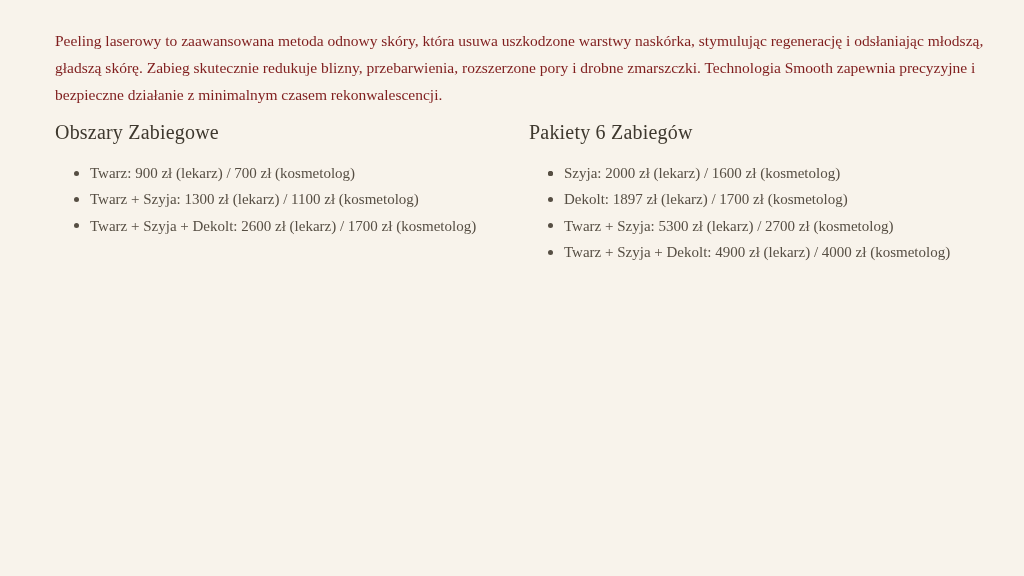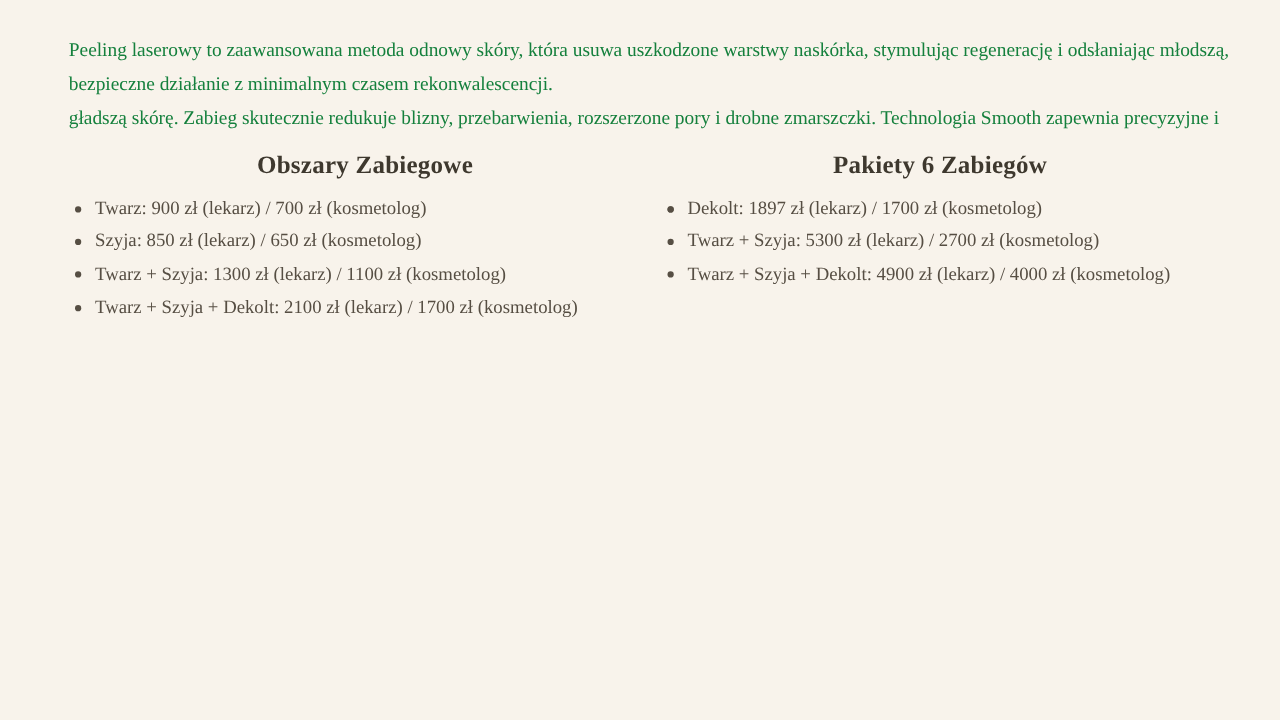--- a/index.html
+++ b/index.html
@@ -25,48 +25,47 @@
     font-size: 32px;
     line-height: 38px;
     font-weight: 700;
     letter-spacing: 0.2px;
     color: #423B31;
   }
   .intro {
     margin-top: 27px;
     font-size: 15.5px;
     line-height: 27px;
-    color: #15803d;
+    color: #7f1d1d;
   }
   .intro .intro-line {
     white-space: nowrap;
   }
   .columns {
     display: flex;
     margin-top: 12px;
   }
   .col-left {
     flex: 0 0 474px;
     width: 474px;
   }
   .col-right {
     flex: 1;
   }
   .section-heading {
     margin: 0 0 10px 0;
     font-size: 20px;
     line-height: 24px;
-    font-weight: 700;
+    font-weight: 400;
     letter-spacing: 0.2px;
     color: #3E382E;
-    text-align: center;
   }
   .price-list {
     list-style: none;
-    margin: 2px;
+    margin: 16px;
     padding: 0;
   }
   .price-list li {
     position: relative;
     padding-left: 19px;
     font-size: 15px;
     line-height: 26.4px;
     color: #564E43;
     white-space: nowrap;
   }
@@ -81,53 +80,53 @@
   }
 </style>
 </head>
 <body>
 
 <main class="content">
 
 
   <div class="intro">
     <div class="intro-line">Peeling laserowy to zaawansowana metoda odnowy skóry, która usuwa uszkodzone warstwy naskórka, stymulując regenerację i odsłaniając młodszą,</div>
+    <div class="intro-line">gładszą skórę. Zabieg skutecznie redukuje blizny, przebarwienia, rozszerzone pory i drobne zmarszczki. Technologia Smooth zapewnia precyzyjne i</div>
     <div class="intro-line">bezpieczne działanie z minimalnym czasem rekonwalescencji.</div>
-    <div class="intro-line">gładszą skórę. Zabieg skutecznie redukuje blizny, przebarwienia, rozszerzone pory i drobne zmarszczki. Technologia Smooth zapewnia precyzyjne i</div>
   </div>
 
   <div class="columns">
 
     <section class="col-left">
       <h2 class="section-heading">Obszary Zabiegowe</h2>
       <ul class="price-list">
         <li>
           <span class="dot"></span>
           <span>Twarz: 900 zł (lekarz) / 700 zł (kosmetolog)</span>
         </li>
         <li>
           <span class="dot"></span>
-          <span>Szyja: 850 zł (lekarz) / 650 zł (kosmetolog)</span>
-        </li>
-        <li>
-          <span class="dot"></span>
           <span>Twarz + Szyja: 1300 zł (lekarz) / 1100 zł (kosmetolog)</span>
         </li>
         <li>
           <span class="dot"></span>
-          <span>Twarz + Szyja + Dekolt: 2100 zł (lekarz) / 1700 zł (kosmetolog)</span>
+          <span>Twarz + Szyja + Dekolt: 2600 zł (lekarz) / 1700 zł (kosmetolog)</span>
         </li>
       </ul>
     </section>
 
     <section class="col-right">
       <h2 class="section-heading">Pakiety 6 Zabiegów</h2>
       <ul class="price-list">
         <li>
           <span class="dot"></span>
+        </li>
+        <li>
+          <span class="dot"></span>
+          <span>Szyja: 2000 zł (lekarz) / 1600 zł (kosmetolog)</span>
         </li>
         <li>
           <span class="dot"></span>
           <span>Dekolt: 1897 zł (lekarz) / 1700 zł (kosmetolog)</span>
         </li>
         <li>
           <span class="dot"></span>
           <span>Twarz + Szyja: 5300 zł (lekarz) / 2700 zł (kosmetolog)</span>
         </li>
         <li>

